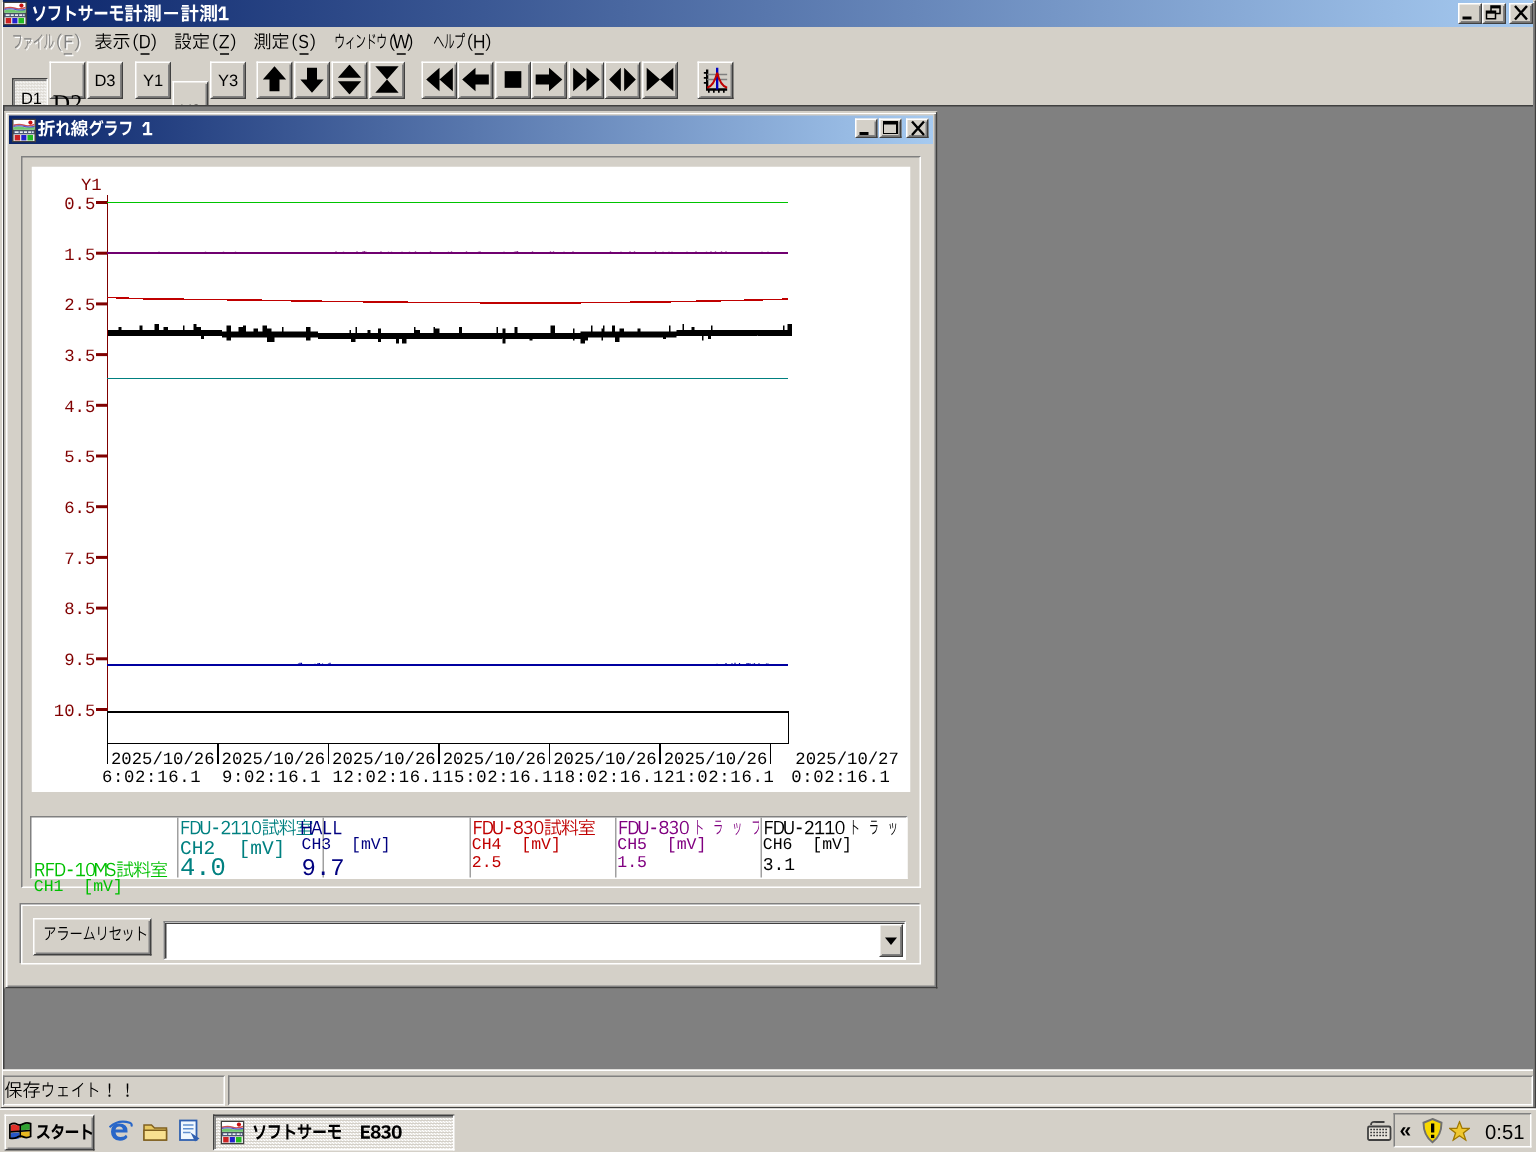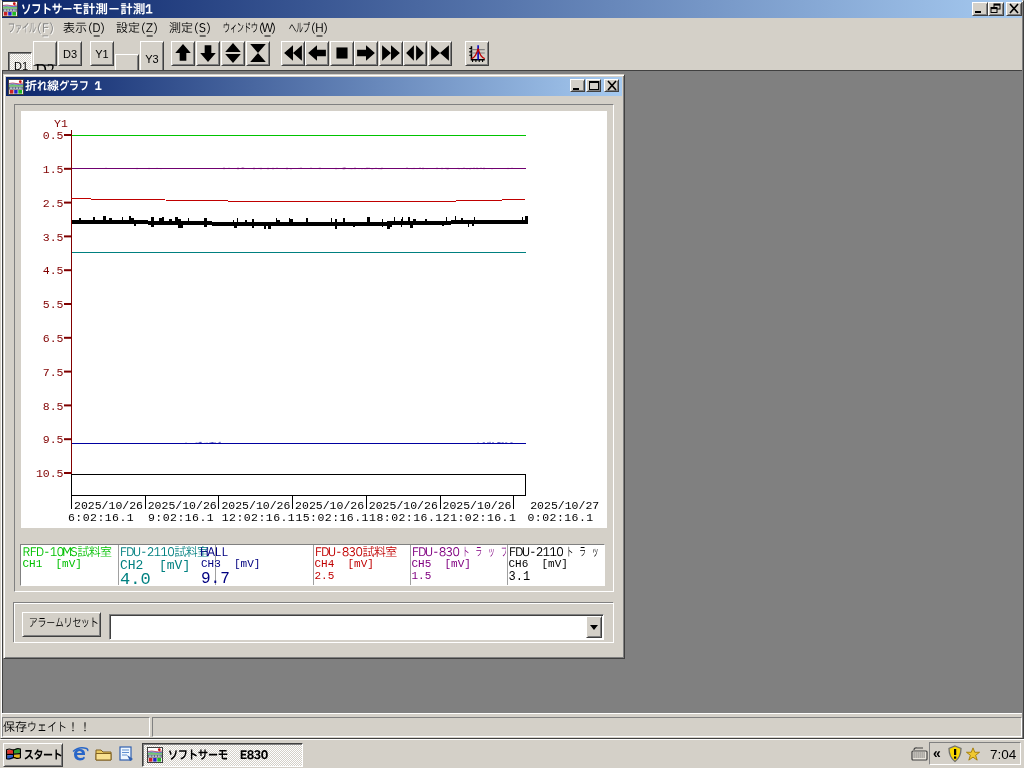--- a/index.html
+++ b/index.html
@@ -88,21 +88,21 @@
   </div>
 <div class="abs raised" style="left:58px;top:41px;width:24px;height:25px">
     <div style="position:absolute;left:0;top:0;width:100%;height:100%;display:flex;align-items:center;justify-content:center;font-size:11px;color:#000;font-family:'Liberation Sans',sans-serif">D3</div>
   </div>
 <div class="abs raised" style="left:90px;top:41px;width:24px;height:25px">
     <div style="position:absolute;left:0;top:0;width:100%;height:100%;display:flex;align-items:center;justify-content:center;font-size:11px;color:#000;font-family:'Liberation Sans',sans-serif">Y1</div>
   </div>
 <div class="abs raised" style="left:115px;top:54px;width:24px;height:39px">
     <div style="position:absolute;left:0;top:0;width:100%;height:100%;display:flex;align-items:center;justify-content:center;font-size:11px;color:#000;font-family:'Liberation Sans',sans-serif">Y2</div>
   </div>
-<div class="abs raised" style="left:140px;top:41px;width:24px;height:36px">
+<div class="abs raised" style="left:140px;top:41px;width:24px;height:25px">
     <div style="position:absolute;left:0;top:0;width:100%;height:100%;display:flex;align-items:center;justify-content:center;font-size:11px;color:#000;font-family:'Liberation Sans',sans-serif">Y3</div>
   </div>
 <div class="abs raised" style="left:171px;top:41px;width:24px;height:25px">
     <svg width="20" height="20" viewBox="0 0 18 18" style="position:absolute;left:1px;top:1px">
       <path d="M9 1 L16 9 L12 9 L12 16 L6 16 L6 9 L2 9 Z" fill="#000"></path>
     </svg>
   </div>
 <div class="abs raised" style="left:196px;top:41px;width:24px;height:25px">
     <svg width="20" height="20" viewBox="0 0 18 18" style="position:absolute;left:1px;top:1px">
       <path d="M9 17 L16 9 L12 9 L12 2 L6 2 L6 9 L2 9 Z" fill="#000"></path>
@@ -254,21 +254,21 @@
     <text x="347.8" y="398" font-family="Liberation Mono,monospace" font-size="11.5" fill="#000">2025/10/26</text>
     <text x="348.1" y="410" font-family="Liberation Mono,monospace" font-size="11.5" letter-spacing="0.45" fill="#000">18:02:16.1</text>
     <path d="M419.0 384 V398" stroke="#000" stroke-width="1" shape-rendering="crispEdges"></path>
     <text x="421.5" y="398" font-family="Liberation Mono,monospace" font-size="11.5" fill="#000">2025/10/26</text>
     <text x="421.8" y="410" font-family="Liberation Mono,monospace" font-size="11.5" letter-spacing="0.45" fill="#000">21:02:16.1</text>
     <path d="M492.7 384 V398" stroke="#000" stroke-width="1" shape-rendering="crispEdges"></path>
     <text x="509.2" y="398" font-family="Liberation Mono,monospace" font-size="11.5" fill="#000">2025/10/27</text>
     <text x="506.5" y="410" font-family="Liberation Mono,monospace" font-size="11.5" letter-spacing="0.45" fill="#000">0:02:16.1</text>
   </svg>
 <div class="abs sunken" style="left:20px;top:544px;width:585px;height:42px;background:#ffffff"></div>
-<div class="abs" style="left:21.5px;top:545px;width:96.0px;height:25px;overflow:hidden">
+<div class="abs" style="left:21.5px;top:573px;width:96.0px;height:25px;overflow:hidden">
     <svg style="position:absolute;left:1px;top:0.5px;overflow:visible" width="89" height="15">
       <path d="M1.6 6.3V10.1H0.6V1.3H4.1Q5.2 1.3 5.8 1.9Q6.5 2.6 6.5 3.8Q6.5 4.8 6 5.4Q5.6 6 4.7 6.2L6.7 10.1H5.6L3.7 6.3ZM4.1 5.4Q4.7 5.4 5.1 5.1Q5.4 4.7 5.4 4.1V3.5Q5.4 2.9 5.1 2.5Q4.7 2.2 4.1 2.2H1.6V5.4Z M8.9 6.1V10.1H7.9V1.3H13.1V2.2H8.9V5.2H12.7V6.1Z M14 10.1V1.3H16.9Q18.6 1.3 19.5 2.4Q20.5 3.5 20.5 5.7Q20.5 7.8 19.5 9Q18.6 10.1 16.9 10.1ZM16.9 9.2Q18 9.2 18.7 8.4Q19.4 7.7 19.4 6.4V5Q19.4 3.7 18.7 2.9Q18 2.2 16.9 2.2H15V9.2Z M25.4 6.8H22.2V5.7H25.4Z M33.7 9.2V10.1H27.9V9.2H30.4V2H30.3L28.1 4.1L27.5 3.5L29.8 1.3H31.4V9.2Z M34.4 5.7Q34.4 1.1 37.4 1.1Q40.4 1.1 40.4 5.7Q40.4 10.2 37.4 10.2Q34.4 10.2 34.4 5.7ZM39.4 6.4V5Q39.4 3.6 38.9 2.8Q38.4 2 37.4 2Q36.4 2 35.9 2.8Q35.4 3.6 35.4 5V6.4Q35.4 7.8 35.9 8.6Q36.4 9.4 37.4 9.4Q38.4 9.4 38.9 8.6Q39.4 7.8 39.4 6.4Z M41.3 10.1H40.3V1.3H41.6L44.2 6H44.2L46.8 1.3H48.1V10.1H47.1V2.6H47.1L46.4 4L44.2 7.9L42 4L41.3 2.6H41.3Z M47.9 8.7 48.6 8.1Q49.1 8.7 49.7 9Q50.3 9.3 51 9.3Q52 9.3 52.5 8.9Q53 8.4 53 7.6Q53 7 52.6 6.7Q52.2 6.3 51.3 6.1L50.6 5.9Q49.4 5.7 48.8 5.1Q48.1 4.5 48.1 3.5Q48.1 2.4 48.9 1.8Q49.7 1.1 51 1.1Q52.9 1.1 53.9 2.6L53.2 3.1Q52.4 2 51 2Q50.1 2 49.6 2.4Q49.1 2.8 49.1 3.5Q49.1 4.1 49.5 4.5Q49.9 4.8 50.8 5L51.6 5.2Q52.8 5.4 53.4 6Q54 6.6 54 7.6Q54 8.8 53.2 9.5Q52.4 10.2 51 10.2Q49 10.2 47.9 8.7Z M65.4 7.3 66 7.5 65.7 10.2Q65.7 10.5 65.5 10.7Q65.4 10.8 65.1 10.8Q64.8 10.8 64.6 10.6Q63.7 9.6 63.2 7.6Q62.8 5.6 62.7 3.1H59.4V2.4H62.7V0.1H63.4V2.4H65.8V3.1H63.4Q63.5 5.4 63.9 7.3Q64.3 9.2 65.1 10.1ZM65 2.1Q64.8 1.7 64.4 1.3Q64.1 0.8 63.8 0.5L64.3 0.1Q65 0.8 65.5 1.7ZM55.3 0.4H58.7V1.1H55.3ZM58.9 2.8H54.9V2.1H58.9ZM55.4 3.8H58.6V4.5H55.4ZM61.4 9.2Q62.2 9 62.9 8.8L63 9.5Q61.6 9.9 59.2 10.3L59.1 9.6Q59.8 9.6 60.7 9.4V5.6H59.6V5H62.4V5.6H61.4ZM58.6 6.1H55.4V5.4H58.6ZM56.1 11H55.4V7.1H58.6V10.3H56.1ZM58 7.7H56.1V9.6H58Z M71.4 7.8 70.9 8.4 69.5 6.3Q69.4 6.3 69.4 6.3Q69.4 6.3 69.4 6.4V11H68.6V5.8H68.6Q68.5 6.7 68 7.5Q67.5 8.4 66.6 9.3L66.1 8.7Q68.1 6.7 68.5 4.8H66.3V4.1H68.6V0.1H69.4V4.1H71.2V4.8H69.4V6H69.4L69.6 5.9Q69.7 5.7 69.8 5.7Q69.9 5.7 69.9 5.8ZM77.2 6.9 77.3 7.7 75.9 7.9V11H75.2V8L71.5 8.7L71.4 8L75.2 7.3V0.1H75.9V7.2ZM71.6 1Q71.4 1.6 71.1 2.3Q70.8 3 70.5 3.6L69.9 3.3Q70.5 2 70.9 0.7ZM67.5 3.5Q67 2.3 66.4 1L67.1 0.7Q67.7 2 68.1 3.2ZM74.2 3.4Q73.2 2.3 72.1 1.3L72.6 0.8Q73.7 1.7 74.7 2.9ZM73.9 6.4Q72.9 5.2 71.8 4.2L72.3 3.7Q73.4 4.7 74.4 5.9Z M87.4 1.9H78.6V3.4H77.9V1.3H82.5V0.1H83.3V1.3H88.1V3.4H87.4ZM83.3 10H88.4V10.6H77.6V10H82.5V8.3H78.7V7.7H82.5V6.1Q80.6 6.2 78.5 6.2L78.4 5.6L80 5.5Q80.7 4.7 81.3 3.8H79.1V3.1H86.9V3.8H82.2Q81.6 4.8 80.9 5.5Q83.8 5.4 85.9 5.3Q85.4 4.8 85.1 4.5L85.6 4.1Q86.6 4.9 87.8 6.3L87.2 6.8Q86.8 6.3 86.5 5.9Q84.8 6 83.3 6.1V7.7H87.3V8.3H83.3Z" fill="#00c000"></path>
     </svg>
     <div class="mono" style="position:absolute;left:1px;top:13px;font-size:11px;color:#00c000;white-space:pre">CH1  [mV]</div>
     <div class="mono" style="position:absolute;left:1px;top:24.8px;font-size:11px;color:#00c000">-0.0</div>
   </div>
 <div class="abs" style="left:118.0px;top:545px;width:1px;height:40px;background:#a0a0a0"></div>
 <div class="abs" style="left:119.0px;top:545px;width:95.5px;height:40px;overflow:hidden">
     <svg style="position:absolute;left:1px;top:0.5px;overflow:visible" width="89" height="15">
       <path d="M2.1 6.1V10.1H1.1V1.3H6.3V2.2H2.1V5.2H5.9V6.1Z M7.2 10.1V1.3H10.1Q11.8 1.3 12.7 2.4Q13.7 3.5 13.7 5.7Q13.7 7.8 12.7 9Q11.8 10.1 10.1 10.1ZM10.1 9.2Q11.2 9.2 11.9 8.4Q12.6 7.7 12.6 6.4V5Q12.6 3.7 11.9 2.9Q11.2 2.2 10.1 2.2H8.2V9.2Z M13.8 1.3H14.9V6.7Q14.9 8.1 15.4 8.7Q15.8 9.3 17 9.3Q18.2 9.3 18.6 8.7Q19.1 8.1 19.1 6.7V1.3H20.1V6.5Q20.1 7.8 19.8 8.6Q19.5 9.4 18.8 9.8Q18.1 10.2 17 10.2Q15.8 10.2 15.2 9.8Q14.5 9.4 14.2 8.6Q13.8 7.8 13.8 6.5Z M25.4 6.8H22.2V5.7H25.4Z M27.8 10.1V9L30.7 6.3Q32.1 5 32.1 3.9V3.7Q32.1 2.9 31.7 2.5Q31.3 2 30.5 2Q29 2 28.6 3.5L27.7 3.2Q28 2.3 28.7 1.7Q29.4 1.1 30.5 1.1Q31.3 1.1 31.9 1.5Q32.6 1.8 32.9 2.4Q33.2 2.9 33.2 3.7Q33.2 4.6 32.7 5.4Q32.2 6.1 31.3 7L28.9 9.2H33.5V10.1Z M40.5 9.2V10.1H34.7V9.2H37.2V2H37.1L34.9 4.1L34.3 3.5L36.6 1.3H38.2V9.2Z M47.3 9.2V10.1H41.5V9.2H44V2H43.9L41.7 4.1L41.1 3.5L43.4 1.3H45V9.2Z M48 5.7Q48 1.1 51 1.1Q54 1.1 54 5.7Q54 10.2 51 10.2Q48 10.2 48 5.7ZM53 6.4V5Q53 3.6 52.5 2.8Q52 2 51 2Q50 2 49.5 2.8Q49 3.6 49 5V6.4Q49 7.8 49.5 8.6Q50 9.4 51 9.4Q52 9.4 52.5 8.6Q53 7.8 53 6.4Z M65.4 7.3 66 7.5 65.7 10.2Q65.7 10.5 65.5 10.7Q65.4 10.8 65.1 10.8Q64.8 10.8 64.6 10.6Q63.7 9.6 63.2 7.6Q62.8 5.6 62.7 3.1H59.4V2.4H62.7V0.1H63.4V2.4H65.8V3.1H63.4Q63.5 5.4 63.9 7.3Q64.3 9.2 65.1 10.1ZM65 2.1Q64.8 1.7 64.4 1.3Q64.1 0.8 63.8 0.5L64.3 0.1Q65 0.8 65.5 1.7ZM55.3 0.4H58.7V1.1H55.3ZM58.9 2.8H54.9V2.1H58.9ZM55.4 3.8H58.6V4.5H55.4ZM61.4 9.2Q62.2 9 62.9 8.8L63 9.5Q61.6 9.9 59.2 10.3L59.1 9.6Q59.8 9.6 60.7 9.4V5.6H59.6V5H62.4V5.6H61.4ZM58.6 6.1H55.4V5.4H58.6ZM56.1 11H55.4V7.1H58.6V10.3H56.1ZM58 7.7H56.1V9.6H58Z M71.4 7.8 70.9 8.4 69.5 6.3Q69.4 6.3 69.4 6.3Q69.4 6.3 69.4 6.4V11H68.6V5.8H68.6Q68.5 6.7 68 7.5Q67.5 8.4 66.6 9.3L66.1 8.7Q68.1 6.7 68.5 4.8H66.3V4.1H68.6V0.1H69.4V4.1H71.2V4.8H69.4V6H69.4L69.6 5.9Q69.7 5.7 69.8 5.7Q69.9 5.7 69.9 5.8ZM77.2 6.9 77.3 7.7 75.9 7.9V11H75.2V8L71.5 8.7L71.4 8L75.2 7.3V0.1H75.9V7.2ZM71.6 1Q71.4 1.6 71.1 2.3Q70.8 3 70.5 3.6L69.9 3.3Q70.5 2 70.9 0.7ZM67.5 3.5Q67 2.3 66.4 1L67.1 0.7Q67.7 2 68.1 3.2ZM74.2 3.4Q73.2 2.3 72.1 1.3L72.6 0.8Q73.7 1.7 74.7 2.9ZM73.9 6.4Q72.9 5.2 71.8 4.2L72.3 3.7Q73.4 4.7 74.4 5.9Z M87.4 1.9H78.6V3.4H77.9V1.3H82.5V0.1H83.3V1.3H88.1V3.4H87.4ZM83.3 10H88.4V10.6H77.6V10H82.5V8.3H78.7V7.7H82.5V6.1Q80.6 6.2 78.5 6.2L78.4 5.6L80 5.5Q80.7 4.7 81.3 3.8H79.1V3.1H86.9V3.8H82.2Q81.6 4.8 80.9 5.5Q83.8 5.4 85.9 5.3Q85.4 4.8 85.1 4.5L85.6 4.1Q86.6 4.9 87.8 6.3L87.2 6.8Q86.8 6.3 86.5 5.9Q84.8 6 83.3 6.1V7.7H87.3V8.3H83.3Z" fill="#008080"></path>
@@ -382,12 +382,12 @@
 <div class="abs sunken" style="left:929px;top:742px;width:92px;height:23px"></div>
 <div class="abs" style="left:933px;top:745px;font-size:14px;font-weight:bold;color:#000">«</div>
 <svg class="abs" style="left:947px;top:745px" width="16" height="18" viewBox="0 0 16 18">
 <path d="M8 1 L14 3.5 Q14 12 8 16.5 Q2 12 2 3.5 Z" fill="#f8d800" stroke="#707070" stroke-width="1.3"></path>
 <rect x="7" y="4" width="2.2" height="6" fill="#000"></rect>
     <rect x="7" y="11.5" width="2.2" height="2.2" fill="#000"></rect>
 </svg>
 <svg class="abs" style="left:966px;top:747px" width="14" height="14" viewBox="0 0 16 16">
 <path d="M8 1 L10 6 L15.5 6 L11 9.5 L12.8 15 L8 11.6 L3.2 15 L5 9.5 L0.5 6 L6 6 Z" fill="#f0c830" stroke="#a07800" stroke-width="1"></path>
 </svg>
-<div class="abs" style="left:990px;top:747px;font-size:13.5px;color:#000;font-family:'Liberation Sans',sans-serif">7:04</div>
+<div class="abs" style="left:990px;top:747px;font-size:13.5px;color:#000;font-family:'Liberation Sans',sans-serif">0:51</div>
 </body></html>

